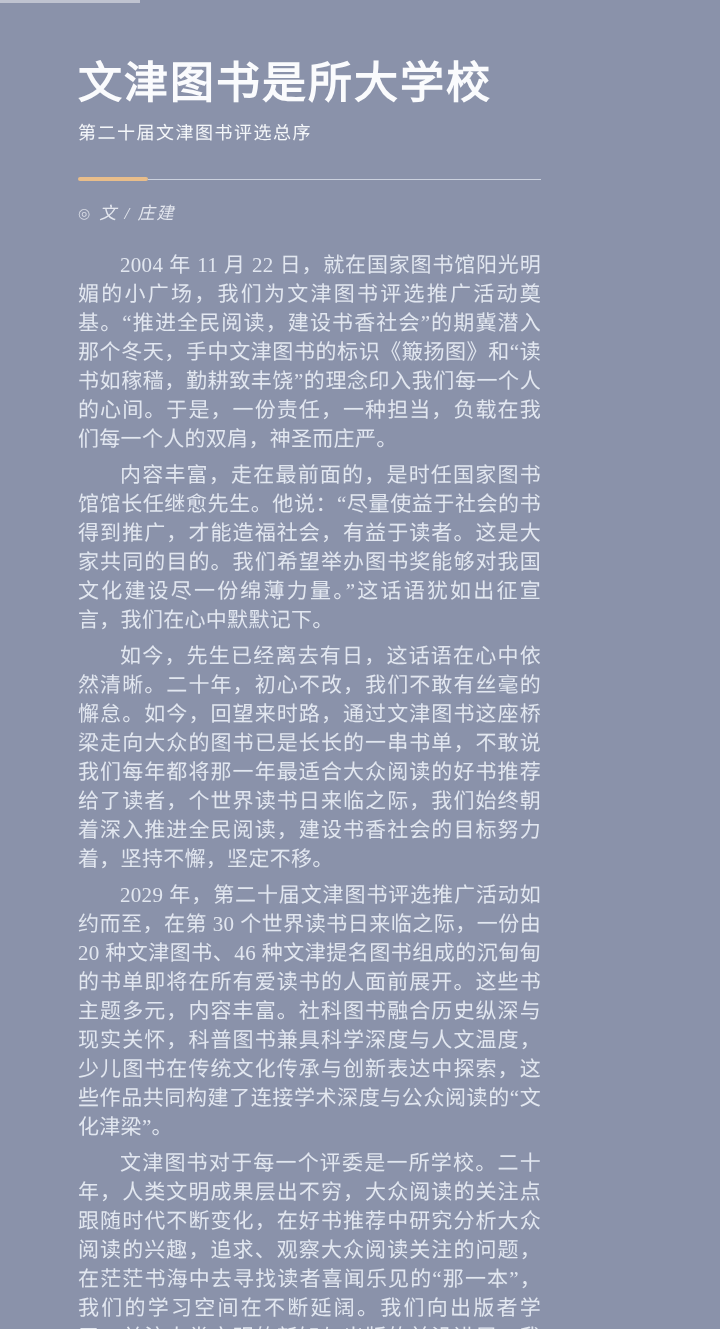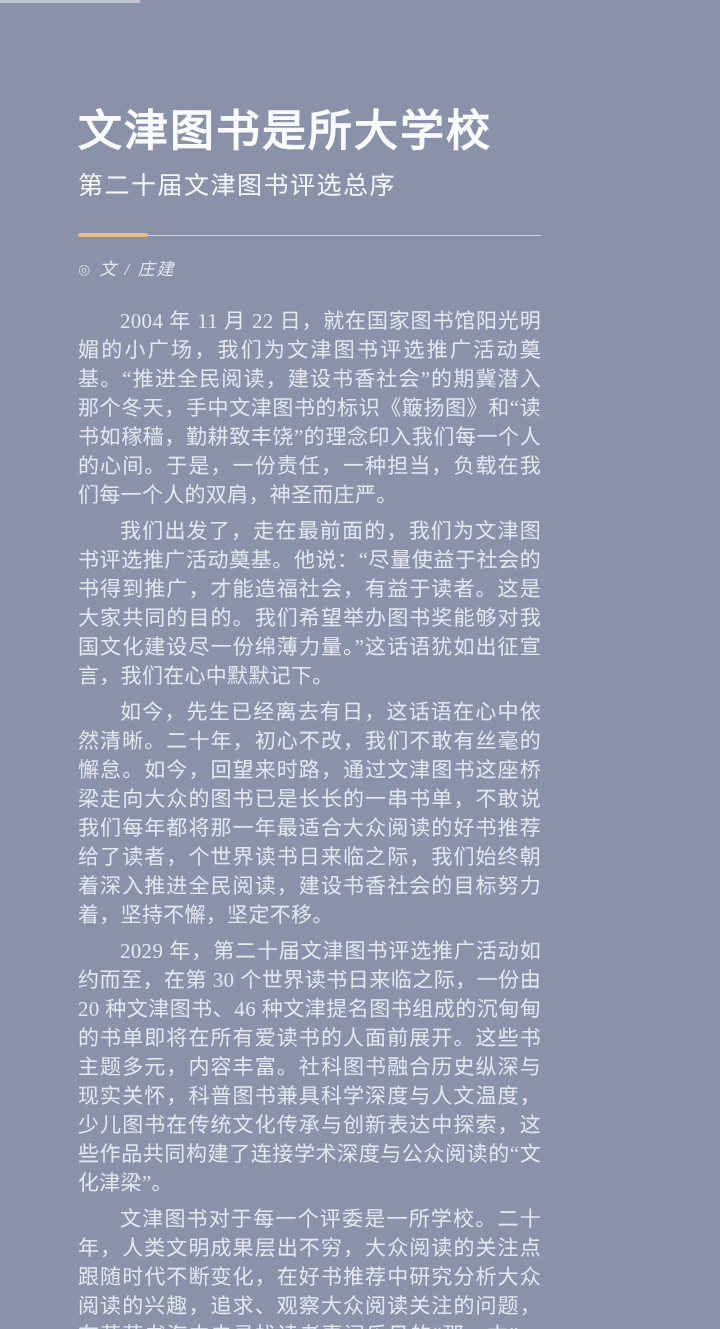--- a/index.html
+++ b/index.html
@@ -6,21 +6,21 @@
     margin: 0;
     padding: 0;
     background: #8A92AA;
   }
   .page {
     position: relative;
     width: 605px;
     height: 1329px;
     background: #8A92AA;
     box-sizing: border-box;
-    padding: 108px 64px 0 78px;
+    padding: 60px 64px 0 78px;
     overflow: hidden;
     font-family: "Liberation Serif", "DejaVu Serif", serif;
   }
   
   .top-artifact {
     position: absolute;
     top: 0;
     left: 0;
     width: 140px;
     height: 3px;
@@ -31,21 +31,21 @@
     font-family: "Liberation Serif", "DejaVu Serif", serif;
     font-size: 44px;
     line-height: 1.1;
     font-weight: 700;
     letter-spacing: 2px;
     color: #FAFBFD;
   }
   .subtitle {
     margin: 15px 0 16px 0;
     font-family: "Liberation Sans", "DejaVu Sans", sans-serif;
-    font-size: 25px;
+    font-size: 18px;
     line-height: 1.15;
     font-weight: 400;
     letter-spacing: 1.5px;
     color: rgba(249,251,253,0.96);
   }
   .divider {
     margin-top: 33px;
     display: flex;
     align-items: center;
     height: 4px;
@@ -110,18 +110,18 @@
     </div>
 
     <div class="byline">
       <span class="byline-marker">◎</span>
       <span class="byline-text">文 / 庄建</span>
     </div>
   </header>
 
   <main class="article">
     <p class="para">2004 年 11 月 22 日，就在国家图书馆阳光明媚的小广场，我们为文津图书评选推广活动奠基。“推进全民阅读，建设书香社会”的期冀潜入那个冬天，手中文津图书的标识《簸扬图》和“读书如稼穑，勤耕致丰饶”的理念印入我们每一个人的心间。于是，一份责任，一种担当，负载在我们每一个人的双肩，神圣而庄严。</p>
-    <p class="para">我们出发了，走在最前面的，我们为文津图书评选推广活动奠基。他说：“尽量使益于社会的书得到推广，才能造福社会，有益于读者。这是大家共同的目的。我们希望举办图书奖能够对我国文化建设尽一份绵薄力量。”这话语犹如出征宣言，我们在心中默默记下。</p>
+    <p class="para">内容丰富，走在最前面的，是时任国家图书馆馆长任继愈先生。他说：“尽量使益于社会的书得到推广，才能造福社会，有益于读者。这是大家共同的目的。我们希望举办图书奖能够对我国文化建设尽一份绵薄力量。”这话语犹如出征宣言，我们在心中默默记下。</p>
     <p class="para">如今，先生已经离去有日，这话语在心中依然清晰。二十年，初心不改，我们不敢有丝毫的懈怠。如今，回望来时路，通过文津图书这座桥梁走向大众的图书已是长长的一串书单，不敢说我们每年都将那一年最适合大众阅读的好书推荐给了读者，个世界读书日来临之际，我们始终朝着深入推进全民阅读，建设书香社会的目标努力着，坚持不懈，坚定不移。</p>
     <p class="para">2029 年，第二十届文津图书评选推广活动如约而至，在第 30 个世界读书日来临之际，一份由 20 种文津图书、46 种文津提名图书组成的沉甸甸的书单即将在所有爱读书的人面前展开。这些书主题多元，内容丰富。社科图书融合历史纵深与现实关怀，科普图书兼具科学深度与人文温度，少儿图书在传统文化传承与创新表达中探索，这些作品共同构建了连接学术深度与公众阅读的“文化津梁”。</p>
     <p class="para">文津图书对于每一个评委是一所学校。二十年，人类文明成果层出不穷，大众阅读的关注点跟随时代不断变化，在好书推荐中研究分析大众阅读的兴趣，追求、观察大众阅读关注的问题，在茫茫书海中去寻找读者喜闻乐见的“那一本”，我们的学习空间在不断延阔。我们向出版者学习，关注人类文明的新知与出版的前沿进展；我们向服务对象——读者学习，把握变化中的阅读价值取向。文津图书积累的从读者中来再到读者中去的实践经验，亦为文津图书的健康推进提供了保障。当我们看到，新出版的书的腰封上有了“文津图书”的字样，文津图书被越来越多的出版社关注，被越来越多的读者津津乐道，我们欣慰地看到，自己的学习有了进步，我们与文津图书在一起成长。</p>
   </main>
 </div>
 
 </body></html>

